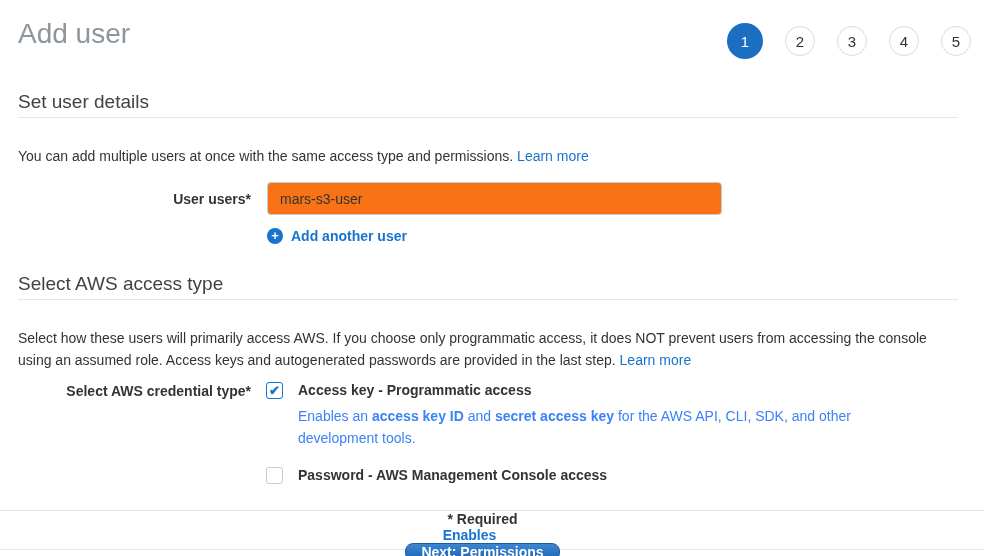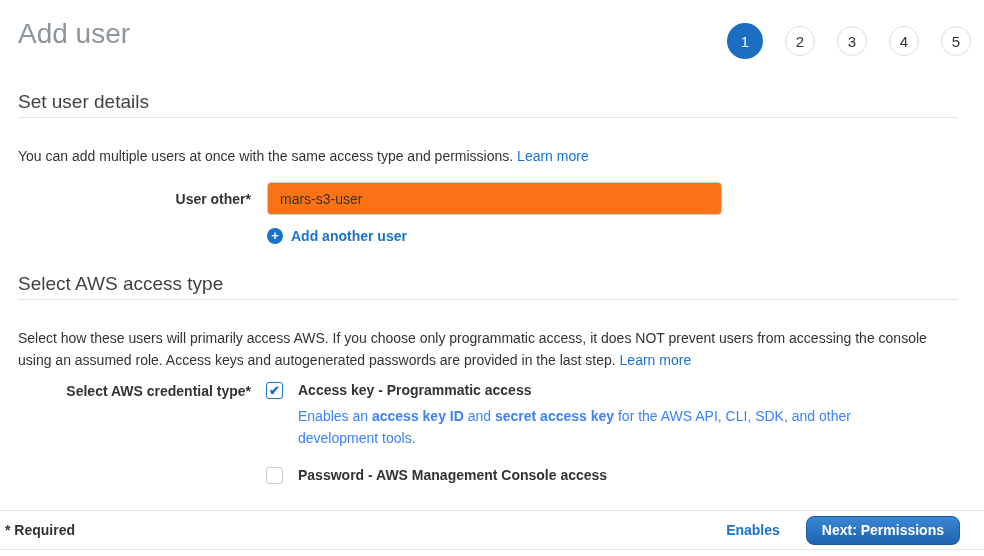--- a/index.html
+++ b/index.html
@@ -99,20 +99,21 @@
   .option-row + .option-row { margin-top: 18px; }
   .options-col { display: flex; flex-direction: column; }
 
   
   .footer {
     position: absolute; left: 0; top: 510px; width: 984px; height: 40px;
     border-top: 1px solid #dfe2e4; border-bottom: 1px solid #e6e9ea;
     background: #ffffff;
     display: flex; align-items: center;
     padding: 0 24px 0 5px;
+    flex-direction: column;
   }
   .required-note { flex: 1; font-size: 14px; font-weight: bold; color: #333; }
   .cancel-link {
     font-size: 14px; font-weight: bold; color: #1873cc;
     margin-right: 26px; cursor: pointer; text-decoration: none;
   }
   .next-button {
     height: 29px; padding: 0 15px;
     background: linear-gradient(#3b87d3, #1e63ae);
     border: 1px solid #1c5da0; border-radius: 8px;
@@ -133,21 +134,21 @@
   <div class="step">4</div>
   <div class="step">5</div>
 </div>
 
 <div class="section section-1">
   <h2>Set user details</h2>
   <hr class="rule">
   <p><span>You can add multiple users at once with the same access type and permissions.</span> <a class="link">Learn more</a></p>
 
   <div class="form-row row-username">
-    <div class="form-label">User other*</div>
+    <div class="form-label">User users*</div>
     <input class="username-input" type="text" value="mars-s3-user" style="">
   </div>
 
   <div class="add-another">
     <span class="plus-icon">+</span>
     <span>Add another user</span>
   </div>
 </div>
 
 <div class="section section-2">

